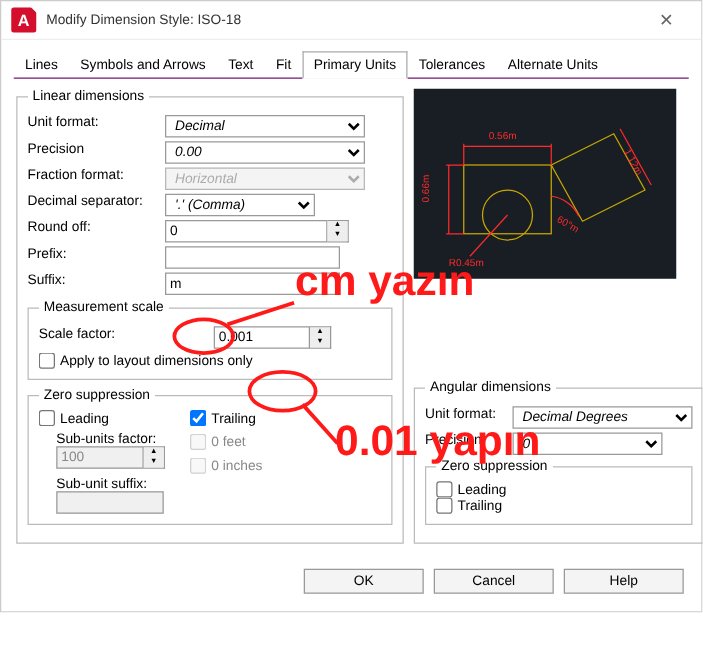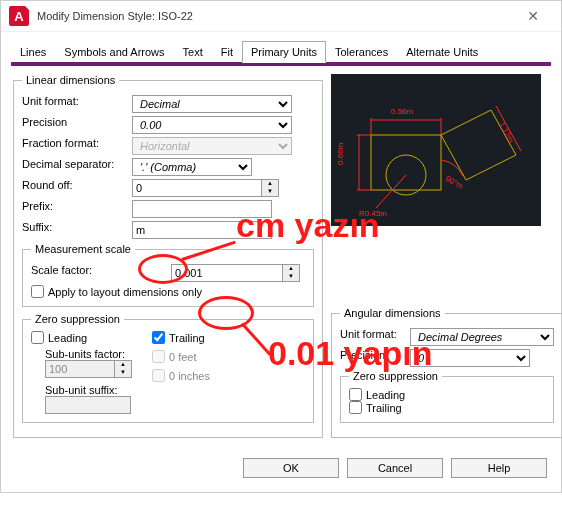--- a/index.html
+++ b/index.html
@@ -29,21 +29,21 @@
     position: relative;
   }
   .app-icon::after{
     content:""; position:absolute; right:-2px; top:-2px;
     border:4px solid transparent; border-top-color:#fff; border-right-color:#fff;
   }
   .title-text { flex: 1; color: #333; }
   .close-btn { width: 40px; text-align: center; color: #666; font-size: 14px; cursor: pointer; }
   .tabs {
     display: flex;
-    border-bottom: 4px solid #701a75;
+    border-bottom: 1px solid #701a75;
     margin: 8px 10px 0 10px;
   }
   .tab {
     padding: 4px 8px;
     border: 1px solid transparent;
     border-bottom: none;
     color: #000;
     position: relative;
     top: 1px;
     cursor: pointer;
@@ -117,21 +117,21 @@
   .wrap { position: relative; width:562px; }
 </style>
 </head>
 <body>
 
 <div class="wrap">
 <div class="window">
 
   <div class="titlebar">
     <div class="app-icon">A</div>
-    <div class="title-text">Modify Dimension Style: ISO-22</div>
+    <div class="title-text">Modify Dimension Style: ISO-18</div>
     <div class="close-btn">✕</div>
   </div>
 
   <div class="tabs">
     <div class="tab">Lines</div>
     <div class="tab">Symbols and Arrows</div>
     <div class="tab">Text</div>
     <div class="tab">Fit</div>
     <div class="tab active">Primary Units</div>
     <div class="tab">Tolerances</div>
@@ -185,21 +185,21 @@
         <div class="row">
           <label class="lbl">Suffix:</label>
           <input type="text" class="num" value="m" style="">
         </div>
 
         <fieldset style="margin-top:4px">
           <legend>Measurement scale</legend>
           <div class="row">
             <label class="lbl" style="width:140px">Scale factor:</label>
             <div class="spin">
-              <input type="text" style="width: 112px;" value="0.001">
+              <input type="text" style="width: 77px;" value="0.001">
               <div class="arrows">
                     <span>▲</span>
                     <span>▼</span>
                   </div>
             </div>
           </div>
           <div class="checkbox">
             <input type="checkbox" style="">
             <span>Apply to layout dimensions only</span>
           </div>

